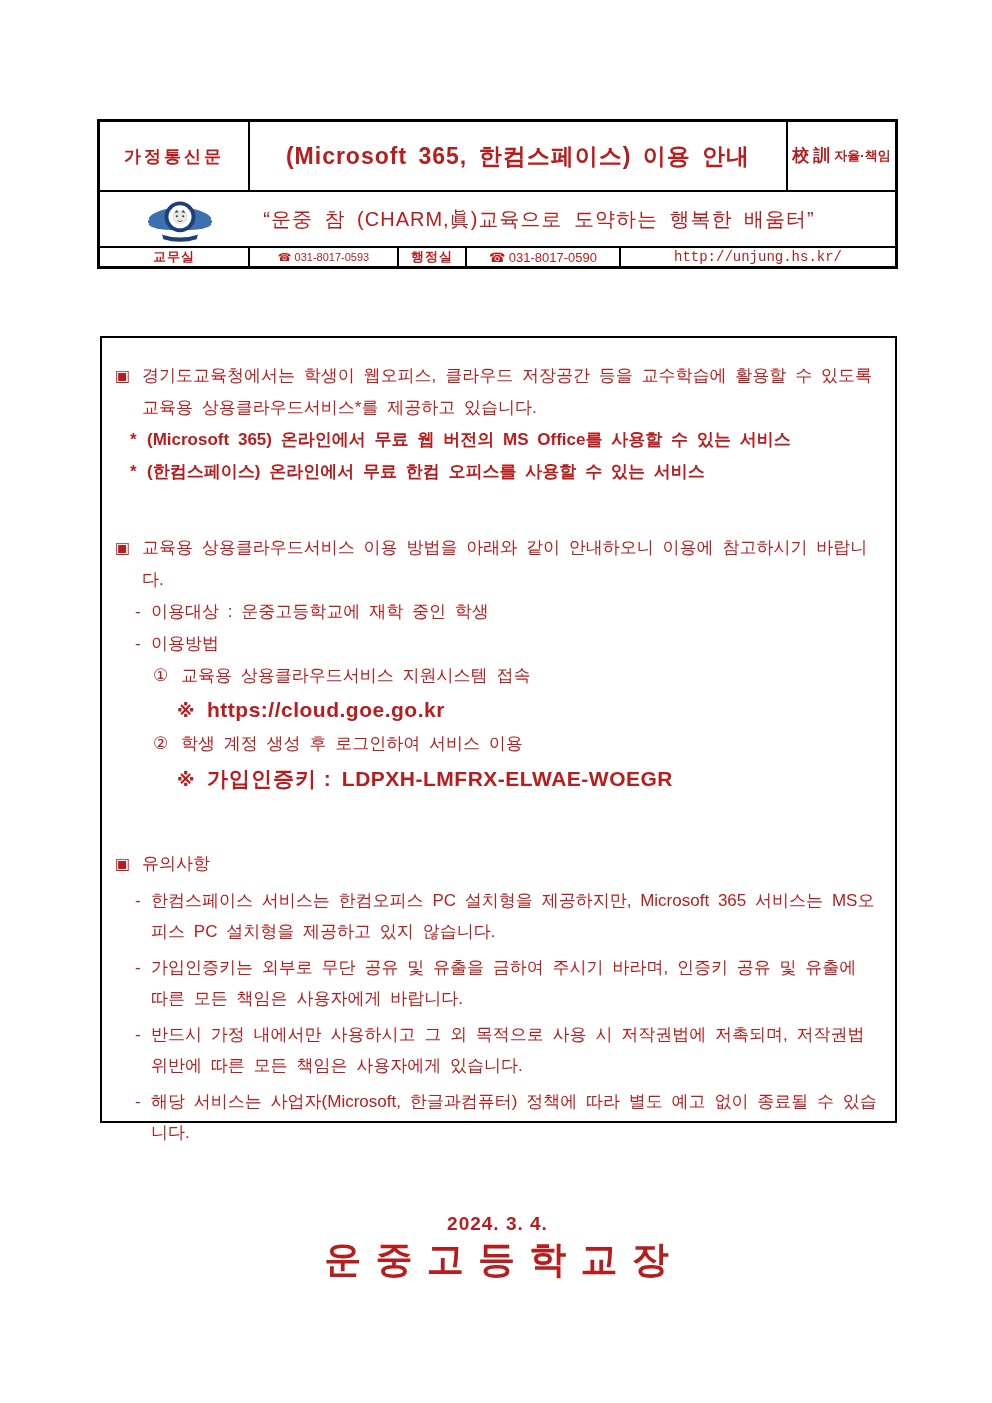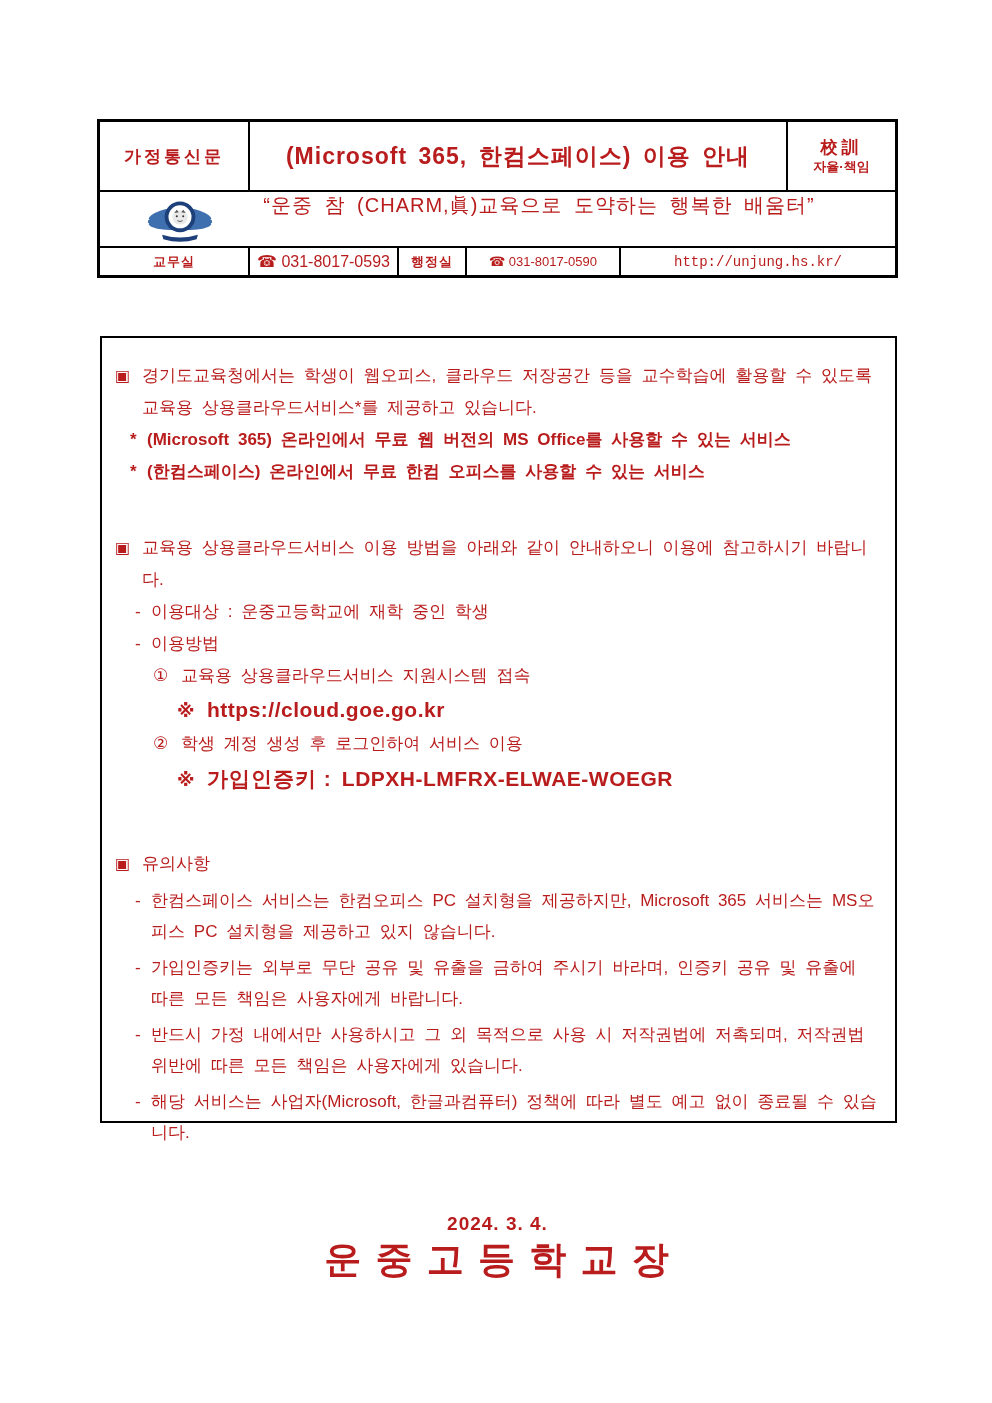--- a/index.html
+++ b/index.html
@@ -12,34 +12,34 @@
 
   
   .header-table {
     position:absolute; left:97px; top:118px; width:801px;
     border:3px solid #000; background:#fff;
   }
   .hrow { display:flex; border-bottom:2px solid #000; }
   .hrow:last-child { border-bottom:none; }
   .hrow1 { height:70px; }
   .hrow2 { height:56px; position:relative; }
-  .hrow3 { height:27px; }
+  .hrow3 { height:18px; }
   .hcell { display:flex; align-items:center; justify-content:center; border-right:2px solid #000; }
   .hcell:last-child { border-right:none; }
   .cell-doctype { width:150px; font-size:17px; letter-spacing:3px; font-weight:bold; }
   .cell-title { flex:1; flex-direction:column; line-height:1.5; }
   .title-line { font-size:23px; font-weight:bold; letter-spacing:1px; word-spacing:4px; }
-  .cell-motto { width:107px; flex-direction:column; line-height:1.25; }
+  .cell-motto { width:107px; line-height:1.25; }
   .motto-label { font-size:17px; font-weight:bold; letter-spacing:4px; }
   .motto-value { font-size:13px; font-weight:bold; }
-  .slogan-row { display:flex; align-items:flex-start; justify-content:center; padding-left:83px; }
+  .slogan-row { display:flex; align-items:center; justify-content:center; padding-left:83px; }
   .slogan { font-size:20px; letter-spacing:1px; word-spacing:5px; white-space:nowrap; }
   .logo { position:absolute; left:48px; top:3px; width:64px; height:50px; }
   .cell-contact-label { width:150px; font-size:13px; font-weight:bold; letter-spacing:1px; }
-  .cell-phone { width:149px; font-size:16px; }
+  .cell-phone { width:149px; font-size:11px; }
   .cell-office2 { width:68px; font-size:13px; font-weight:bold; letter-spacing:1px; }
   .cell-phone2 { width:154px; font-size:13px; }
   .cell-site { flex:1; font-size:14px; font-family:"Liberation Mono","DejaVu Sans Mono",monospace; }
 
   
   .content-box {
     position:absolute; left:100px; top:335px; width:797px; height:787px;
     border:2px solid #000; background:#fff;
     padding:22px 14px 0 13px; font-size:17px; line-height:32px;
   }

